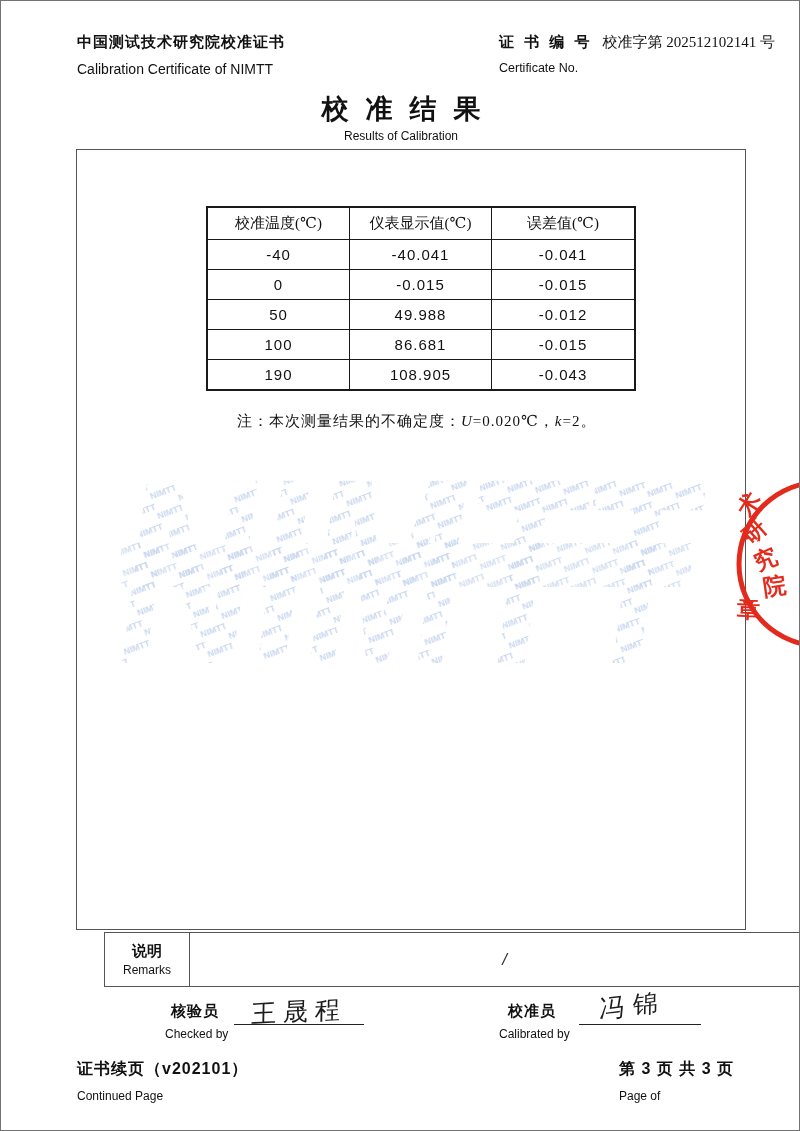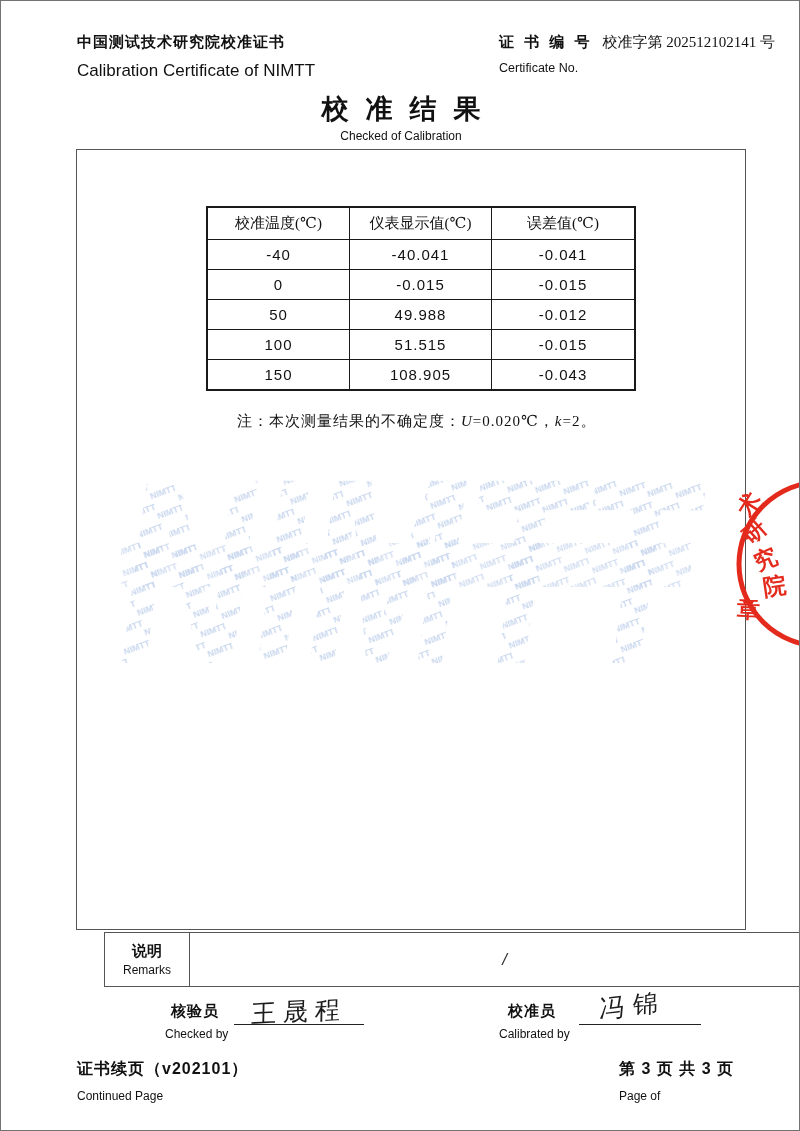--- a/index.html
+++ b/index.html
@@ -4,21 +4,21 @@
 <style>
   html,body{margin:0;padding:0;background:#ffffff;}
   .page{
     position:relative; width:800px; height:1131px; background:#ffffff;
     border:1px solid #737373; box-sizing:border-box; overflow:hidden;
     font-family:"Liberation Sans","DejaVu Sans",sans-serif; color:#111;
   }
   
   .hdr-left{position:absolute; left:76px; top:32px;}
   .hdr-left .cn{font-size:15px; font-weight:bold; letter-spacing:1px;}
-  .hdr-left .en{font-size:17px; margin-top:9px;}
+  .hdr-left .en{font-size:14px; margin-top:9px;}
   .hdr-right{position:absolute; left:498px; top:32px;}
   .hdr-right .cn{font-size:15px;}
   .hdr-right .cn .lbl{font-weight:bold; letter-spacing:3px; margin-right:10px;}
   .hdr-right .cn .val{font-family:"Liberation Serif","DejaVu Serif",serif;}
   .hdr-right .en{font-size:12.5px; margin-top:9px;}
   
   .page-title{position:absolute; left:0; top:90px; width:800px; text-align:center;
     font-size:27px; font-weight:bold; letter-spacing:17px; text-indent:17px;}
   .page-subtitle{position:absolute; left:0; top:128px; width:800px; text-align:center; font-size:12px;}
   
@@ -75,21 +75,21 @@
     <div class="en">Calibration Certificate of NIMTT</div>
   </div>
   <div class="hdr-right">
     <div class="cn">
       <span class="lbl">证 书 编 号</span><span class="val">校准字第 202512102141 号</span>
     </div>
     <div class="en">Certificate No.</div>
   </div>
 
   <div class="page-title">校准结果</div>
-  <div class="page-subtitle">Checked of Calibration</div>
+  <div class="page-subtitle">Results of Calibration</div>
 
   <div class="main-box"></div>
 
   <svg class="wm" width="600" height="245" viewBox="0 0 600 245">
     <defs>
       <pattern id="wmpat" patternUnits="userSpaceOnUse" width="52" height="21" patternTransform="rotate(-20)">
         <text x="0" y="9" font-size="9" font-weight="bold" fill="#c9d7ee" font-family="Liberation Sans, sans-serif">NIMTT</text>
         <text x="26" y="19" font-size="9" font-weight="bold" fill="#c9d7ee" font-family="Liberation Sans, sans-serif">NIMTT</text>
       </pattern>
     </defs>
@@ -116,25 +116,25 @@
         <td>-0.015</td>
         <td>-0.015</td>
       </tr>
       <tr>
         <td>50</td>
         <td>49.988</td>
         <td>-0.012</td>
       </tr>
       <tr>
         <td>100</td>
-        <td>51.515</td>
+        <td>86.681</td>
         <td>-0.015</td>
       </tr>
       <tr>
-        <td>150</td>
+        <td>190</td>
         <td>108.905</td>
         <td>-0.043</td>
       </tr>
     </tbody>
   </table>
 
   <div class="note">
     <span>注：本次测量结果的不确定度：</span><i>U</i><span>=0.020℃，</span><i>k</i><span>=2。</span>
   </div>
 

